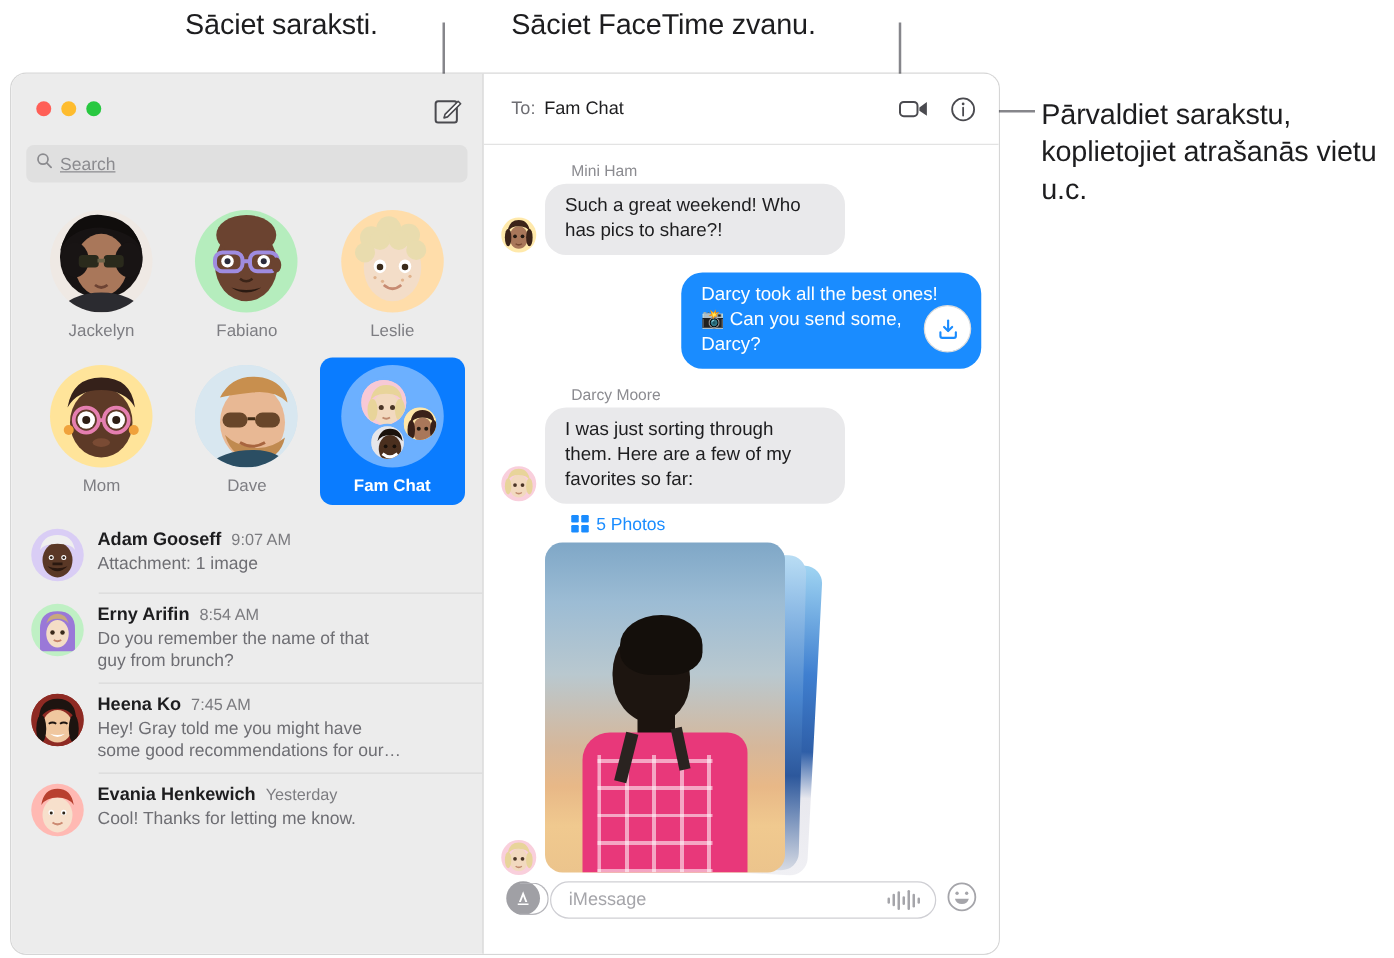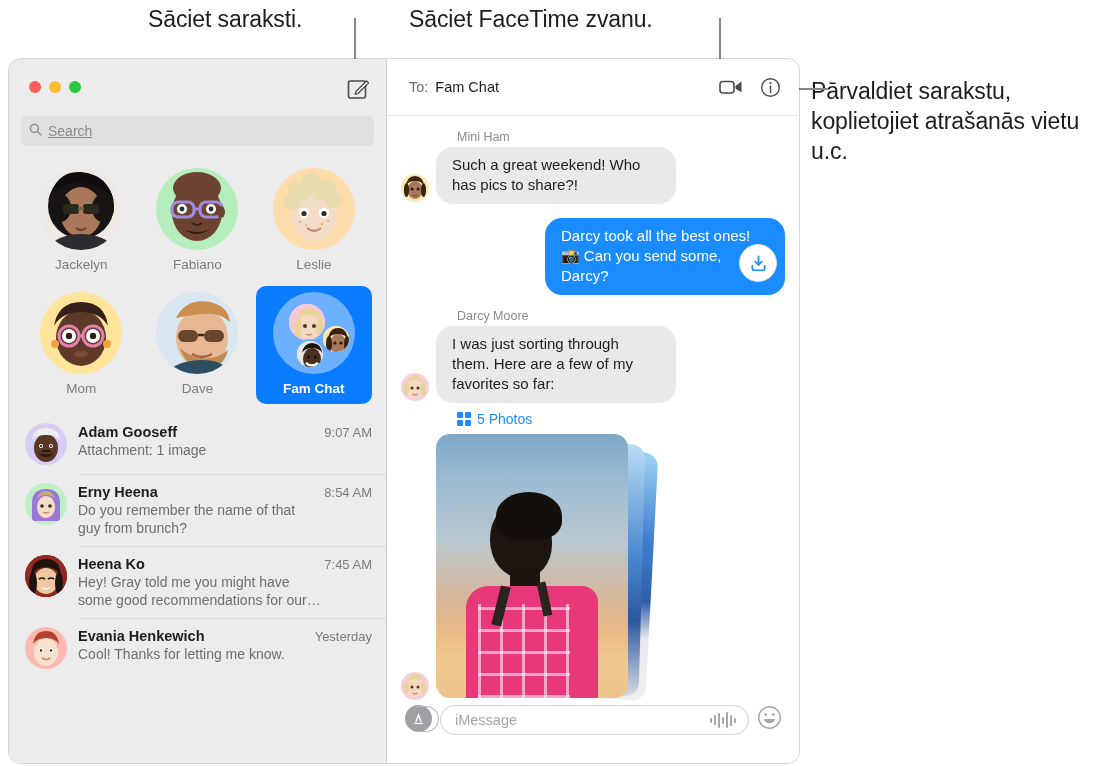--- a/index.html
+++ b/index.html
@@ -135,21 +135,21 @@
     height: 1px; background: #d9d9d9;
   }
   .conv .cav {
     width: 42px; height: 42px;
     border-radius: 50%;
     flex: 0 0 42px;
     overflow: hidden;
     position: relative;
   }
   .conv .body { flex: 1; min-width: 0; padding-top: 1px; }
-  .conv .row1 { display: flex; justify-content: space-between; align-items: baseline; }
+  .conv .row1 { display: flex; justify-content: flex-start; align-items: baseline; }
   .conv .name { font-size: 14.5px; font-weight: 700; color: #1d1d1f; }
   .conv .time { font-size: 13px; color: #7c7c80; white-space: nowrap; margin-left: 8px; }
   .conv .snippet {
     font-size: 14px; color: #6e6e73;
     line-height: 18px;
     margin-top: 1px;
     white-space: pre-line;
   }
 
   
@@ -362,21 +362,21 @@
 <body>
 
 <div id="stage">
 
   <div class="callout-text" style="left:148px; top:4px;">Sāciet saraksti.</div>
   <div class="callout-line" style="left:354px; top:18px; width:2px; height:62px;"></div>
 
   <div class="callout-text" style="left:409px; top:4px;">Sāciet FaceTime zvanu.</div>
   <div class="callout-line" style="left:719px; top:18px; width:2px; height:56px;"></div>
 
-  <div class="callout-text" style="left:811px; top:76px; width:276px;">Pārvaldiet sarakstu, koplietojiet atrašanās vietu u.c.</div>
+  <div class="callout-text" style="left:833px; top:76px; width:276px;">Pārvaldiet sarakstu, koplietojiet atrašanās vietu u.c.</div>
   <div class="callout-line" style="left:784px; top:88px; width:44px; height:2px;"></div>
 
   <div id="window">
 
     <div id="sidebar">
 
       <div class="titlebar">
         <div class="traffic">
           <span class="dot r"></span>
           <span class="dot y"></span>
@@ -576,21 +576,21 @@
               <path d="M7 20 q0 -14 14 -14 q14 0 14 14 v18 h-28Z" fill="#9a78d8"></path>
               <ellipse cx="21" cy="24" rx="9" ry="11" fill="#f4ddc6"></ellipse>
               <path d="M12 16 q2 -8 9 -8 q7 0 9 8 q-3 -4 -9 -4 q-6 0 -9 4Z" fill="#c8a87e"></path>
               <circle cx="17" cy="23" r="1.8" fill="#3a2a1c"></circle>
               <circle cx="25" cy="23" r="1.8" fill="#3a2a1c"></circle>
               <path d="M18 29 q3 2 6 0" stroke="#c4836a" stroke-width="1.5" fill="none"></path>
             </svg>
           </span>
           <span class="body">
             <span class="row1">
-              <span class="name">Erny Heena</span>
+              <span class="name">Erny Arifin</span>
               <span class="time">8:54 AM</span>
             </span>
             <span class="snippet" style="display:block;">Do you remember the name of that
 guy from brunch?</span>
           </span>
         </div>
 
         <div class="conv">
           <span class="cav" style="background:#8e2a23;">
             <svg class="face" viewBox="0 0 42 42">

